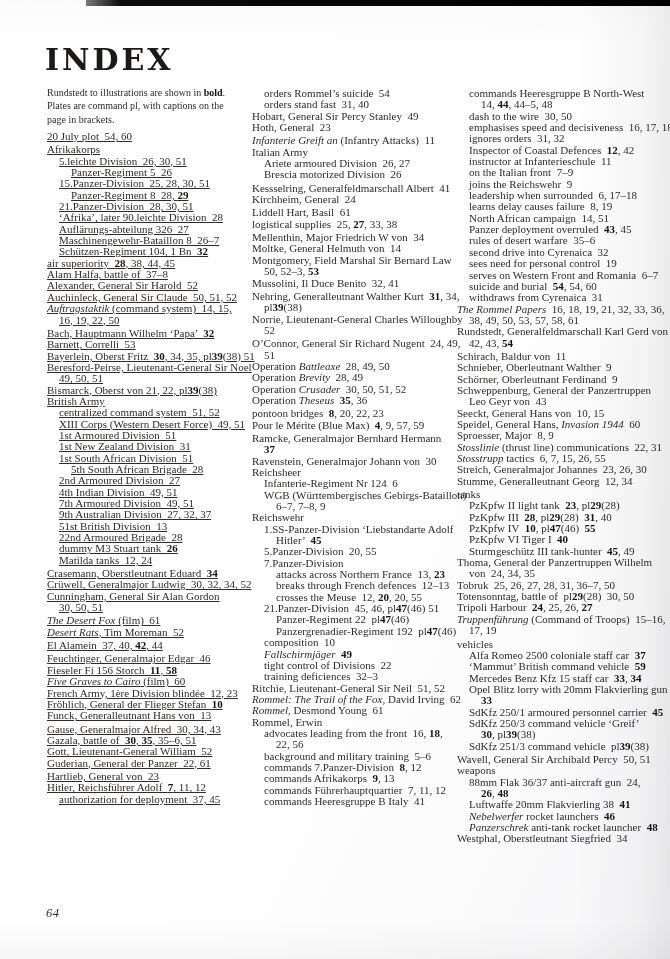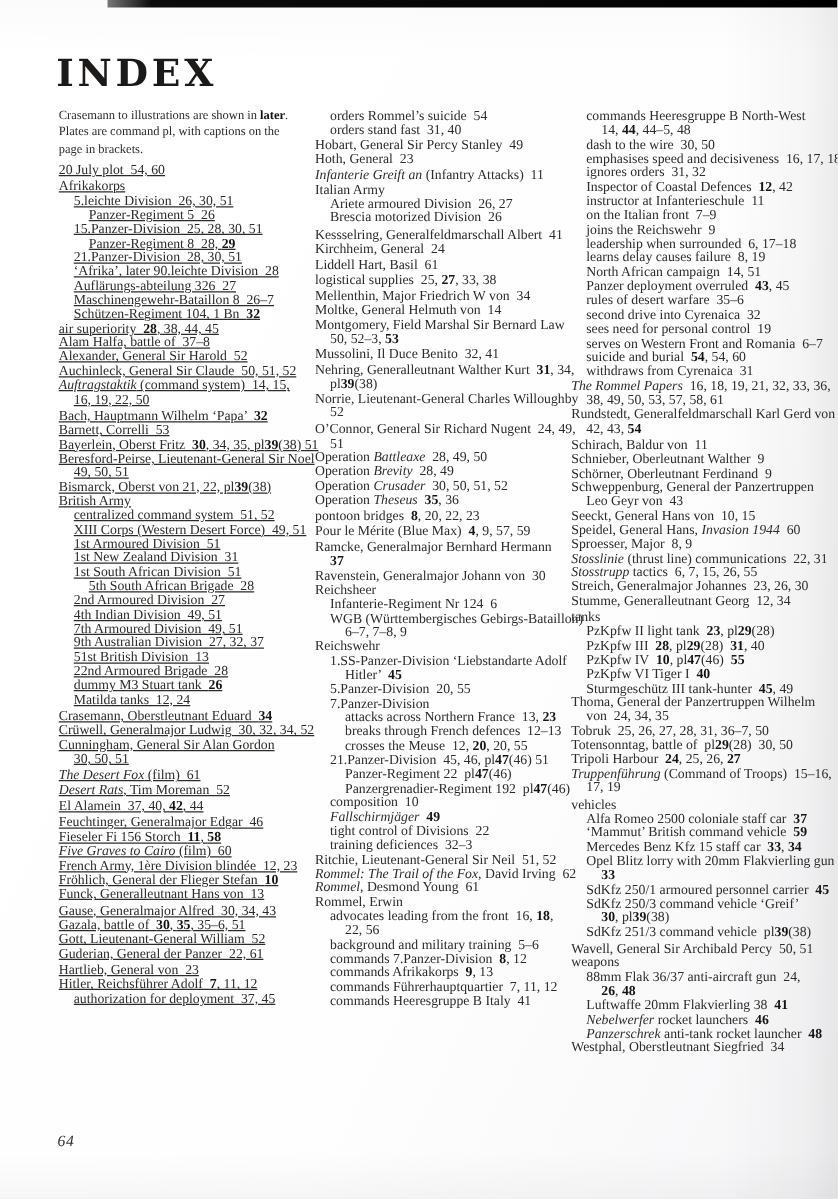--- a/index.html
+++ b/index.html
@@ -43,18 +43,18 @@
     position:absolute;left:46px;top:906px;
     font-size:12.5px;color:#33312f;letter-spacing:0.5px;font-style:italic;
   }
 </style>
 </head>
 <body>
 
 <div class="page">
   <div class="top-bar"></div>
   <h1 class="title">INDEX</h1>
-  <div class="intro"><div class="ln ind0"><span class="n">Crasemann to illustrations are shown in </span><span class="b">later</span><span class="n">.</span></div><div class="ln ind0"><span class="n">Plates are command pl, with captions on the</span></div><div class="ln ind0"><span class="n">page in brackets.</span></div></div>
+  <div class="intro"><div class="ln ind0"><span class="n">Rundstedt to illustrations are shown in </span><span class="b">bold</span><span class="n">.</span></div><div class="ln ind0"><span class="n">Plates are command pl, with captions on the</span></div><div class="ln ind0"><span class="n">page in brackets.</span></div></div>
   <div class="col col-left"><div class="ln ind0"><span class="n">20 July plot  54, 60</span></div><div class="ln ind0 gap"><span class="n">Afrikakorps</span></div><div class="ln ind1"><span class="n">5.leichte Division  26, 30, 51</span></div><div class="ln ind2"><span class="n">Panzer-Regiment 5  26</span></div><div class="ln ind1"><span class="n">15.Panzer-Division  25, 28, 30, 51</span></div><div class="ln ind2"><span class="n">Panzer-Regiment 8  28, </span><span class="b">29</span></div><div class="ln ind1"><span class="n">21.Panzer-Division  28, 30, 51</span></div><div class="ln ind1"><span class="n">‘Afrika’, later 90.leichte Division  28</span></div><div class="ln ind1"><span class="n">Auflärungs-abteilung 326  27</span></div><div class="ln ind1"><span class="n">Maschinengewehr-Bataillon 8  26–7</span></div><div class="ln ind1"><span class="n">Schützen-Regiment 104, 1 Bn  </span><span class="b">32</span></div><div class="ln ind0"><span class="n">air superiority  </span><span class="b">28</span><span class="n">, 38, 44, 45</span></div><div class="ln ind0"><span class="n">Alam Halfa, battle of  37–8</span></div><div class="ln ind0"><span class="n">Alexander, General Sir Harold  52</span></div><div class="ln ind0"><span class="n">Auchinleck, General Sir Claude  50, 51, 52</span></div><div class="ln ind0"><span class="i">Auftragstaktik</span><span class="n"> (command system)  14, 15,</span></div><div class="ln ind1"><span class="n">16, 19, 22, 50</span></div><div class="ln ind0 gap"><span class="n">Bach, Hauptmann Wilhelm ‘Papa’  </span><span class="b">32</span></div><div class="ln ind0"><span class="n">Barnett, Correlli  53</span></div><div class="ln ind0"><span class="n">Bayerlein, Oberst Fritz  </span><span class="b">30</span><span class="n">, 34, 35, pl</span><span class="b">39</span><span class="n">(38) 51</span></div><div class="ln ind0"><span class="n">Beresford-Peirse, Lieutenant-General Sir Noel</span></div><div class="ln ind1"><span class="n">49, 50, 51</span></div><div class="ln ind0"><span class="n">Bismarck, Oberst von 21, 22, pl</span><span class="b">39</span><span class="n">(38)</span></div><div class="ln ind0"><span class="n">British Army</span></div><div class="ln ind1"><span class="n">centralized command system  51, 52</span></div><div class="ln ind1"><span class="n">XIII Corps (Western Desert Force)  49, 51</span></div><div class="ln ind1"><span class="n">1st Armoured Division  51</span></div><div class="ln ind1"><span class="n">1st New Zealand Division  31</span></div><div class="ln ind1"><span class="n">1st South African Division  51</span></div><div class="ln ind2"><span class="n">5th South African Brigade  28</span></div><div class="ln ind1"><span class="n">2nd Armoured Division  27</span></div><div class="ln ind1"><span class="n">4th Indian Division  49, 51</span></div><div class="ln ind1"><span class="n">7th Armoured Division  49, 51</span></div><div class="ln ind1"><span class="n">9th Australian Division  27, 32, 37</span></div><div class="ln ind1"><span class="n">51st British Division  13</span></div><div class="ln ind1"><span class="n">22nd Armoured Brigade  28</span></div><div class="ln ind1"><span class="n">dummy M3 Stuart tank  </span><span class="b">26</span></div><div class="ln ind1"><span class="n">Matilda tanks  12, 24</span></div><div class="ln ind0 gap"><span class="n">Crasemann, Oberstleutnant Eduard  </span><span class="b">34</span></div><div class="ln ind0"><span class="n">Crüwell, Generalmajor Ludwig  30, 32, 34, 52</span></div><div class="ln ind0"><span class="n">Cunningham, General Sir Alan Gordon</span></div><div class="ln ind1"><span class="n">30, 50, 51</span></div><div class="ln ind0 gap"><span class="i">The Desert Fox</span><span class="n"> (film)  61</span></div><div class="ln ind0"><span class="i">Desert Rats</span><span class="n">, Tim Moreman  52</span></div><div class="ln ind0 gap"><span class="n">El Alamein  37, 40, </span><span class="b">42</span><span class="n">, 44</span></div><div class="ln ind0 gap"><span class="n">Feuchtinger, Generalmajor Edgar  46</span></div><div class="ln ind0"><span class="n">Fieseler Fi 156 Storch  </span><span class="b">11</span><span class="n">, </span><span class="b">58</span></div><div class="ln ind0"><span class="i">Five Graves to Cairo</span><span class="n"> (film)  60</span></div><div class="ln ind0"><span class="n">French Army, 1ère Division blindée  12, 23</span></div><div class="ln ind0"><span class="n">Fröhlich, General der Flieger Stefan  </span><span class="b">10</span></div><div class="ln ind0"><span class="n">Funck, Generalleutnant Hans von  13</span></div><div class="ln ind0 gap"><span class="n">Gause, Generalmajor Alfred  30, 34, 43</span></div><div class="ln ind0"><span class="n">Gazala, battle of  </span><span class="b">30</span><span class="n">, </span><span class="b">35</span><span class="n">, 35–6, 51</span></div><div class="ln ind0"><span class="n">Gott, Lieutenant-General William  52</span></div><div class="ln ind0"><span class="n">Guderian, General der Panzer  22, 61</span></div><div class="ln ind0 gap"><span class="n">Hartlieb, General von  23</span></div><div class="ln ind0"><span class="n">Hitler, Reichsführer Adolf  </span><span class="b">7</span><span class="n">, 11, 12</span></div><div class="ln ind1"><span class="n">authorization for deployment  37, 45</span></div></div>
   <div class="col col-mid"><div class="ln ind1"><span class="n">orders Rommel’s suicide  54</span></div><div class="ln ind1"><span class="n">orders stand fast  31, 40</span></div><div class="ln ind0"><span class="n">Hobart, General Sir Percy Stanley  49</span></div><div class="ln ind0"><span class="n">Hoth, General  23</span></div><div class="ln ind0 gap"><span class="i">Infanterie Greift an</span><span class="n"> (Infantry Attacks)  11</span></div><div class="ln ind0"><span class="n">Italian Army</span></div><div class="ln ind1"><span class="n">Ariete armoured Division  26, 27</span></div><div class="ln ind1"><span class="n">Brescia motorized Division  26</span></div><div class="ln ind0 gap"><span class="n">Kessselring, Generalfeldmarschall Albert  41</span></div><div class="ln ind0"><span class="n">Kirchheim, General  24</span></div><div class="ln ind0 gap"><span class="n">Liddell Hart, Basil  61</span></div><div class="ln ind0"><span class="n">logistical supplies  25, </span><span class="b">27</span><span class="n">, 33, 38</span></div><div class="ln ind0 gap"><span class="n">Mellenthin, Major Friedrich W von  34</span></div><div class="ln ind0"><span class="n">Moltke, General Helmuth von  14</span></div><div class="ln ind0"><span class="n">Montgomery, Field Marshal Sir Bernard Law</span></div><div class="ln ind1"><span class="n">50, 52–3, </span><span class="b">53</span></div><div class="ln ind0"><span class="n">Mussolini, Il Duce Benito  32, 41</span></div><div class="ln ind0 gap"><span class="n">Nehring, Generalleutnant Walther Kurt  </span><span class="b">31</span><span class="n">, 34,</span></div><div class="ln ind1"><span class="n">pl</span><span class="b">39</span><span class="n">(38)</span></div><div class="ln ind0"><span class="n">Norrie, Lieutenant-General Charles Willoughby</span></div><div class="ln ind1"><span class="n">52</span></div><div class="ln ind0 gap"><span class="n">O’Connor, General Sir Richard Nugent  24, 49,</span></div><div class="ln ind1"><span class="n">51</span></div><div class="ln ind0"><span class="n">Operation </span><span class="i">Battleaxe</span><span class="n">  28, 49, 50</span></div><div class="ln ind0"><span class="n">Operation </span><span class="i">Brevity</span><span class="n">  28, 49</span></div><div class="ln ind0"><span class="n">Operation </span><span class="i">Crusader</span><span class="n">  30, 50, 51, 52</span></div><div class="ln ind0"><span class="n">Operation </span><span class="i">Theseus</span><span class="n">  </span><span class="b">35</span><span class="n">, 36</span></div><div class="ln ind0 gap"><span class="n">pontoon bridges  </span><span class="b">8</span><span class="n">, 20, 22, 23</span></div><div class="ln ind0"><span class="n">Pour le Mérite (Blue Max)  </span><span class="b">4</span><span class="n">, 9, 57, 59</span></div><div class="ln ind0 gap"><span class="n">Ramcke, Generalmajor Bernhard Hermann</span></div><div class="ln ind1"><span class="b">37</span></div><div class="ln ind0"><span class="n">Ravenstein, Generalmajor Johann von  30</span></div><div class="ln ind0"><span class="n">Reichsheer</span></div><div class="ln ind1"><span class="n">Infanterie-Regiment Nr 124  6</span></div><div class="ln ind1"><span class="n">WGB (Württembergisches Gebirgs-Bataillon)</span></div><div class="ln ind2"><span class="n">6–7, 7–8, 9</span></div><div class="ln ind0"><span class="n">Reichswehr</span></div><div class="ln ind1"><span class="n">1.SS-Panzer-Division ‘Liebstandarte Adolf</span></div><div class="ln ind2"><span class="n">Hitler’  </span><span class="b">45</span></div><div class="ln ind1"><span class="n">5.Panzer-Division  20, 55</span></div><div class="ln ind1"><span class="n">7.Panzer-Division</span></div><div class="ln ind2"><span class="n">attacks across Northern France  13, </span><span class="b">23</span></div><div class="ln ind2"><span class="n">breaks through French defences  12–13</span></div><div class="ln ind2"><span class="n">crosses the Meuse  12, </span><span class="b">20</span><span class="n">, 20, 55</span></div><div class="ln ind1"><span class="n">21.Panzer-Division  45, 46, pl</span><span class="b">47</span><span class="n">(46) 51</span></div><div class="ln ind2"><span class="n">Panzer-Regiment 22  pl</span><span class="b">47</span><span class="n">(46)</span></div><div class="ln ind2"><span class="n">Panzergrenadier-Regiment 192  pl</span><span class="b">47</span><span class="n">(46)</span></div><div class="ln ind1"><span class="n">composition  10</span></div><div class="ln ind1"><span class="i">Fallschirmjäger</span><span class="n">  </span><span class="b">49</span></div><div class="ln ind1"><span class="n">tight control of Divisions  22</span></div><div class="ln ind1"><span class="n">training deficiences  32–3</span></div><div class="ln ind0"><span class="n">Ritchie, Lieutenant-General Sir Neil  51, 52</span></div><div class="ln ind0"><span class="i">Rommel: The Trail of the Fox</span><span class="n">, David Irving  62</span></div><div class="ln ind0"><span class="i">Rommel</span><span class="n">, Desmond Young  61</span></div><div class="ln ind0"><span class="n">Rommel, Erwin</span></div><div class="ln ind1"><span class="n">advocates leading from the front  16, </span><span class="b">18</span><span class="n">,</span></div><div class="ln ind2"><span class="n">22, 56</span></div><div class="ln ind1"><span class="n">background and military training  5–6</span></div><div class="ln ind1"><span class="n">commands 7.Panzer-Division  </span><span class="b">8</span><span class="n">, 12</span></div><div class="ln ind1"><span class="n">commands Afrikakorps  </span><span class="b">9</span><span class="n">, 13</span></div><div class="ln ind1"><span class="n">commands Führerhauptquartier  7, 11, 12</span></div><div class="ln ind1"><span class="n">commands Heeresgruppe B Italy  41</span></div></div>
   <div class="col col-right"><div class="ln ind1"><span class="n">commands Heeresgruppe B North-West</span></div><div class="ln ind2"><span class="n">14, </span><span class="b">44</span><span class="n">, 44–5, 48</span></div><div class="ln ind1"><span class="n">dash to the wire  30, 50</span></div><div class="ln ind1"><span class="n">emphasises speed and decisiveness  16, 17, 18</span></div><div class="ln ind1"><span class="n">ignores orders  31, 32</span></div><div class="ln ind1"><span class="n">Inspector of Coastal Defences  </span><span class="b">12</span><span class="n">, 42</span></div><div class="ln ind1"><span class="n">instructor at Infanterieschule  11</span></div><div class="ln ind1"><span class="n">on the Italian front  7–9</span></div><div class="ln ind1"><span class="n">joins the Reichswehr  9</span></div><div class="ln ind1"><span class="n">leadership when surrounded  6, 17–18</span></div><div class="ln ind1"><span class="n">learns delay causes failure  8, 19</span></div><div class="ln ind1"><span class="n">North African campaign  14, 51</span></div><div class="ln ind1"><span class="n">Panzer deployment overruled  </span><span class="b">43</span><span class="n">, 45</span></div><div class="ln ind1"><span class="n">rules of desert warfare  35–6</span></div><div class="ln ind1"><span class="n">second drive into Cyrenaica  32</span></div><div class="ln ind1"><span class="n">sees need for personal control  19</span></div><div class="ln ind1"><span class="n">serves on Western Front and Romania  6–7</span></div><div class="ln ind1"><span class="n">suicide and burial  </span><span class="b">54</span><span class="n">, 54, 60</span></div><div class="ln ind1"><span class="n">withdraws from Cyrenaica  31</span></div><div class="ln ind0"><span class="i">The Rommel Papers</span><span class="n">  16, 18, 19, 21, 32, 33, 36,</span></div><div class="ln ind1"><span class="n">38, 49, 50, 53, 57, 58, 61</span></div><div class="ln ind0"><span class="n">Rundstedt, Generalfeldmarschall Karl Gerd von</span></div><div class="ln ind1"><span class="n">42, 43, </span><span class="b">54</span></div><div class="ln ind0 gap"><span class="n">Schirach, Baldur von  11</span></div><div class="ln ind0"><span class="n">Schnieber, Oberleutnant Walther  9</span></div><div class="ln ind0"><span class="n">Schörner, Oberleutnant Ferdinand  9</span></div><div class="ln ind0"><span class="n">Schweppenburg, General der Panzertruppen</span></div><div class="ln ind1"><span class="n">Leo Geyr von  43</span></div><div class="ln ind0"><span class="n">Seeckt, General Hans von  10, 15</span></div><div class="ln ind0"><span class="n">Speidel, General Hans, </span><span class="i">Invasion 1944</span><span class="n">  60</span></div><div class="ln ind0"><span class="n">Sproesser, Major  8, 9</span></div><div class="ln ind0"><span class="i">Stosslinie</span><span class="n"> (thrust line) communications  22, 31</span></div><div class="ln ind0"><span class="i">Stosstrupp</span><span class="n"> tactics  6, 7, 15, 26, 55</span></div><div class="ln ind0"><span class="n">Streich, Generalmajor Johannes  23, 26, 30</span></div><div class="ln ind0"><span class="n">Stumme, Generalleutnant Georg  12, 34</span></div><div class="ln ind0 gap"><span class="n">tanks</span></div><div class="ln ind1"><span class="n">PzKpfw II light tank  </span><span class="b">23</span><span class="n">, pl</span><span class="b">29</span><span class="n">(28)</span></div><div class="ln ind1"><span class="n">PzKpfw III  </span><span class="b">28</span><span class="n">, pl</span><span class="b">29</span><span class="n">(28)  </span><span class="b">31</span><span class="n">, 40</span></div><div class="ln ind1"><span class="n">PzKpfw IV  </span><span class="b">10</span><span class="n">, pl</span><span class="b">47</span><span class="n">(46)  </span><span class="b">55</span></div><div class="ln ind1"><span class="n">PzKpfw VI Tiger I  </span><span class="b">40</span></div><div class="ln ind1"><span class="n">Sturmgeschütz III tank-hunter  </span><span class="b">45</span><span class="n">, 49</span></div><div class="ln ind0"><span class="n">Thoma, General der Panzertruppen Wilhelm</span></div><div class="ln ind1"><span class="n">von  24, 34, 35</span></div><div class="ln ind0"><span class="n">Tobruk  25, 26, 27, 28, 31, 36–7, 50</span></div><div class="ln ind0"><span class="n">Totensonntag, battle of  pl</span><span class="b">29</span><span class="n">(28)  30, 50</span></div><div class="ln ind0"><span class="n">Tripoli Harbour  </span><span class="b">24</span><span class="n">, 25, 26, </span><span class="b">27</span></div><div class="ln ind0"><span class="i">Truppenführung</span><span class="n"> (Command of Troops)  15–16,</span></div><div class="ln ind1"><span class="n">17, 19</span></div><div class="ln ind0 gap"><span class="n">vehicles</span></div><div class="ln ind1"><span class="n">Alfa Romeo 2500 coloniale staff car  </span><span class="b">37</span></div><div class="ln ind1"><span class="n">‘Mammut’ British command vehicle  </span><span class="b">59</span></div><div class="ln ind1"><span class="n">Mercedes Benz Kfz 15 staff car  </span><span class="b">33</span><span class="n">, </span><span class="b">34</span></div><div class="ln ind1"><span class="n">Opel Blitz lorry with 20mm Flakvierling gun</span></div><div class="ln ind2"><span class="b">33</span></div><div class="ln ind1"><span class="n">SdKfz 250/1 armoured personnel carrier  </span><span class="b">45</span></div><div class="ln ind1"><span class="n">SdKfz 250/3 command vehicle ‘Greif’</span></div><div class="ln ind2"><span class="b">30</span><span class="n">, pl</span><span class="b">39</span><span class="n">(38)</span></div><div class="ln ind1"><span class="n">SdKfz 251/3 command vehicle  pl</span><span class="b">39</span><span class="n">(38)</span></div><div class="ln ind0 gap"><span class="n">Wavell, General Sir Archibald Percy  50, 51</span></div><div class="ln ind0"><span class="n">weapons</span></div><div class="ln ind1"><span class="n">88mm Flak 36/37 anti-aircraft gun  24,</span></div><div class="ln ind2"><span class="b">26</span><span class="n">, </span><span class="b">48</span></div><div class="ln ind1"><span class="n">Luftwaffe 20mm Flakvierling 38  </span><span class="b">41</span></div><div class="ln ind1"><span class="i">Nebelwerfer</span><span class="n"> rocket launchers  </span><span class="b">46</span></div><div class="ln ind1"><span class="i">Panzerschrek</span><span class="n"> anti-tank rocket launcher  </span><span class="b">48</span></div><div class="ln ind0"><span class="n">Westphal, Oberstleutnant Siegfried  34</span></div></div>
   <div class="page-num">64</div>
 </div>
 
 </body></html>

